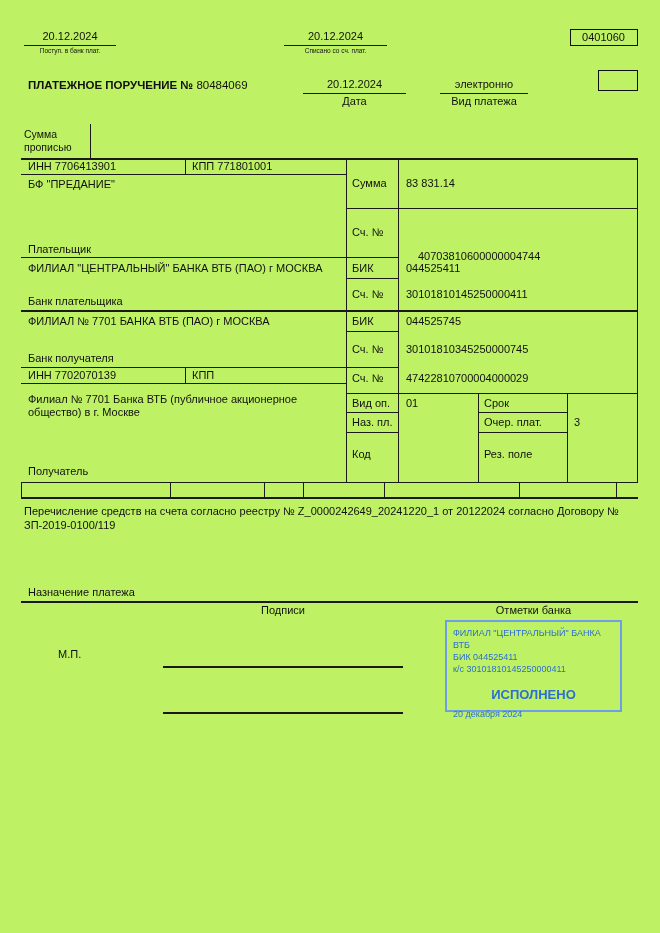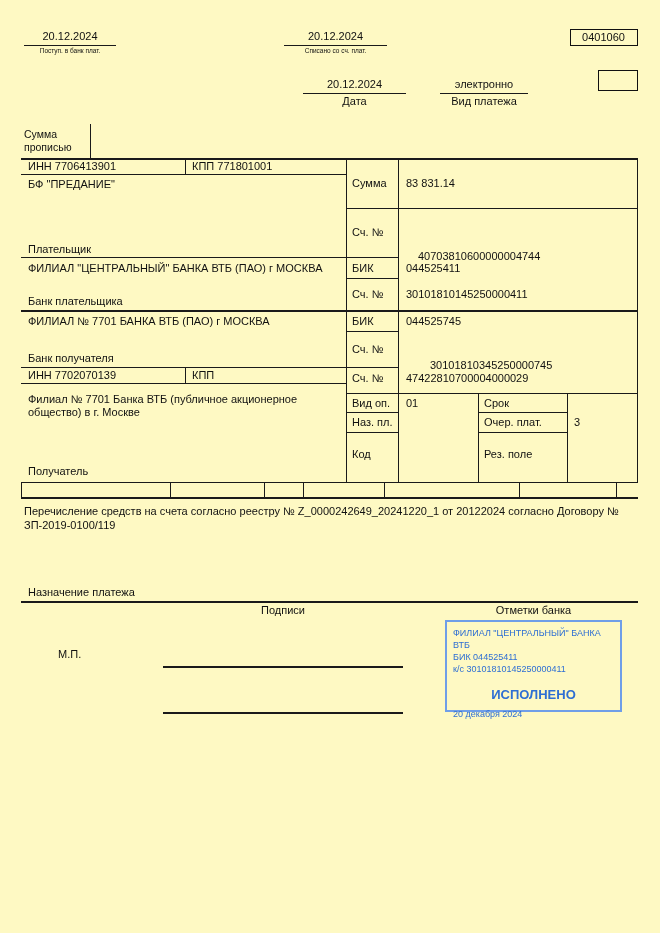--- a/index.html
+++ b/index.html
@@ -1,16 +1,16 @@
 <!DOCTYPE html>
 <html><head>
 <meta charset="utf-8">
 <style>
   html,body{margin:0;padding:0;background:#fff;}
-  .page{position:relative;width:660px;height:933px;background:#fef9c3;
+  .page{position:relative;width:660px;height:933px;background:#bef264;
         font-family:"Liberation Sans",sans-serif;color:#111;overflow:hidden;}
   .t{position:absolute;font-size:11px;line-height:13px;white-space:nowrap;}
   .wrap{white-space:normal;}
   .b{font-weight:bold;}
   .tiny{font-size:6.5px;line-height:8px;}
   .c{text-align:center;}
   .h{position:absolute;background:#1a1a1a;height:1px;}
   .h2x{position:absolute;background:#1a1a1a;height:2px;}
   .v{position:absolute;background:#1a1a1a;width:1px;}
   .box{position:absolute;border:1.5px solid #111;box-sizing:border-box;}
@@ -29,20 +29,24 @@
   <div class="t tiny c" style="left:24px;top:47px;width:92px;">Поступ. в банк плат.</div>
 
   <div class="t c" style="left:284px;top:30px;width:103px;">20.12.2024</div>
   <div class="h" style="left:284px;top:45px;width:103px;"></div>
   <div class="t tiny c" style="left:284px;top:47px;width:103px;">Списано со сч. плат.</div>
 
   <div class="box" style="left:570px;top:29px;width:68px;height:17px;">
     <div class="t c" style="left:0;top:1px;width:65px;">0401060</div>
   </div>
 
+  <div class="t" style="left:28px;top:79px;font-size:11.5px;">
+    <span class="b">ПЛАТЕЖНОЕ ПОРУЧЕНИЕ №</span>
+    <span>80484069</span>
+  </div>
   <div class="t c" style="left:303px;top:78px;width:103px;">20.12.2024</div>
   <div class="h" style="left:303px;top:93px;width:103px;"></div>
   <div class="t c" style="left:303px;top:95px;width:103px;">Дата</div>
 
   <div class="t c" style="left:440px;top:78px;width:88px;">электронно</div>
   <div class="h" style="left:440px;top:93px;width:88px;"></div>
   <div class="t c" style="left:440px;top:95px;width:88px;">Вид платежа</div>
 
   <div class="box" style="left:598px;top:70px;width:40px;height:21px;"></div>
 
@@ -87,21 +91,21 @@
   <div class="t" style="left:352px;top:262px;">БИК</div>
   <div class="t" style="left:406px;top:262px;">044525411</div>
   <div class="t" style="left:352px;top:288px;">Сч. №</div>
   <div class="t" style="left:406px;top:288px;">30101810145250000411</div>
 
   <div class="t" style="left:28px;top:315px;">ФИЛИАЛ № 7701 БАНКА ВТБ (ПАО) г МОСКВА</div>
   <div class="t" style="left:28px;top:352px;">Банк получателя</div>
   <div class="t" style="left:352px;top:315px;">БИК</div>
   <div class="t" style="left:406px;top:315px;">044525745</div>
   <div class="t" style="left:352px;top:343px;">Сч. №</div>
-  <div class="t" style="left:406px;top:359px;margin-left:24px;">30101810345250000745</div>
+  <div class="t" style="left:406px;top:343px;">30101810345250000745</div>
 
   <div class="t" style="left:28px;top:369px;">ИНН 7702070139</div>
   <div class="t" style="left:192px;top:369px;">КПП</div>
   <div class="t wrap" style="left:28px;top:386px;width:310px;margin-top:7px;">Филиал № 7701 Банка ВТБ (публичное акционерное общество) в г. Москве</div>
   <div class="t" style="left:28px;top:465px;">Получатель</div>
   <div class="t" style="left:352px;top:372px;">Сч. №</div>
   <div class="t" style="left:406px;top:372px;">47422810700004000029</div>
 
   <div class="t" style="left:352px;top:397px;">Вид оп.</div>
   <div class="t" style="left:406px;top:397px;">01</div>

